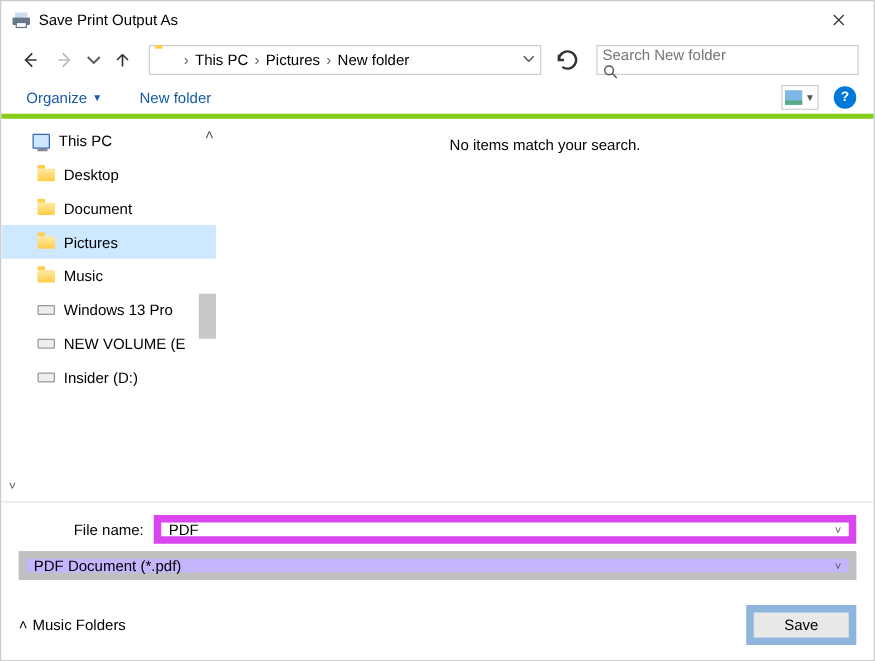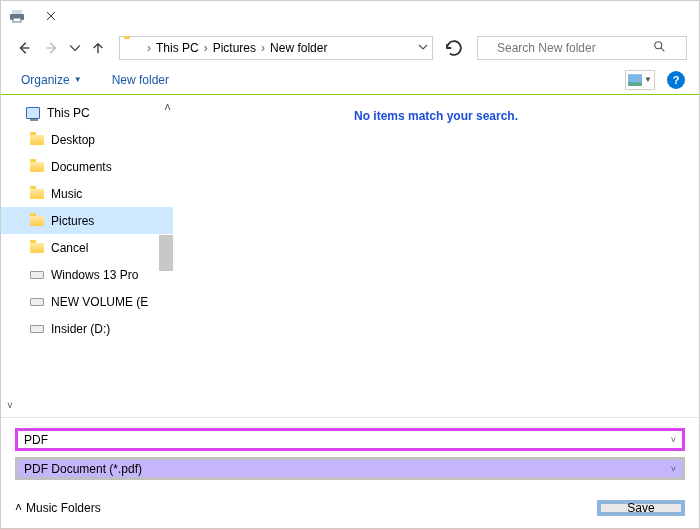--- a/index.html
+++ b/index.html
@@ -17,26 +17,26 @@
   .navbtn { width: 22px; height: 22px; display: flex; align-items: center; justify-content: center; color: #555; cursor: pointer; }
   .navbtn.disabled { color: #bbb; cursor: default; }
   .navbtn svg { width: 14px; height: 14px; }
   .chev-small { width: 12px; }
   .addressbar { flex: 1; display: flex; align-items: center; height: 24px; border: 1px solid #d0d0d0; background: #fff; position: relative; margin-left: 4px; }
   .addressbar .folder-ico { width: 18px; height: 18px; margin: 0 2px 0 4px; }
   .addressbar .sep { color: #666; padding: 0 3px; font-size: 12px; }
   .addressbar .crumb { padding: 0 2px; color: #000; cursor: pointer; }
   .addressbar .drop { position: absolute; right: 4px; color: #555; }
   .refreshbtn { width: 22px; height: 22px; display:flex; align-items:center; justify-content:center; color:#555; cursor:pointer; margin-left:4px;}
-  .searchbox { width: 210px; height: 24px; border: 1px solid #d0d0d0; display: flex; align-items: center; padding: 0 19px; margin-left: 6px; }
+  .searchbox { width: 210px; height: 24px; border: 1px solid #d0d0d0; display: flex; padding: 0 4px; margin-left: 6px; flex-direction: column; }
   .searchbox input { border: none; outline: none; flex: 1; color: #777; background: transparent; font-size:12px; }
   .searchbox .sicon { color: #555; }
 
   
-  .toolbar { height: 30px; border-bottom: 1px solid #84cc16; display: flex; align-items: center; padding: 0 14px 0 20px; color: #1a5aa5; }
+  .toolbar { height: 30px; border-bottom: 4px solid #84cc16; display: flex; align-items: center; padding: 0 14px 0 20px; color: #1a5aa5; }
   .tbtn { display: flex; align-items: center; gap: 4px; cursor: pointer; margin-right: 30px; }
   .tbtn .tdrop { font-size: 8px; }
   .toolbar .spacer { flex:1; }
   .viewbtn { width: 30px; height: 20px; border:1px solid #d0d0d0; display:flex; align-items:center; justify-content:center; gap:2px; color:#555; margin-right:12px;}
   .helpbtn { width:18px; height:18px; border-radius:50%; background:#0078d7; color:#fff; display:flex; align-items:center; justify-content:center; font-weight:bold; font-size:11px; cursor:pointer;}
 
   
   .middle { flex: 1; display: flex; overflow: hidden; position: relative; }
   .tree { width: 172px; overflow: hidden; position: relative; padding-top: 4px; }
   .tree-item { display:flex; align-items:center; height:27px; padding-left:28px; gap:6px; color:#000; cursor:pointer; }
@@ -45,50 +45,51 @@
   .tree-item .tico { width:16px; height:16px; display:flex; align-items:center; justify-content:center; }
   .folderico { background: linear-gradient(#ffe9a6, #ffce47); width:14px; height:10px; border-radius:1px; position:relative; }
   .folderico::before { content:""; position:absolute; top:-3px; left:0; width:6px; height:3px; background:#ffce47; border-radius:1px 1px 0 0;}
   .driveico { width:14px; height:8px; background:#eee; border:1px solid #999; border-radius:1px; }
   .pcico { width:14px; height:12px; border:1px solid #36b; background:#cfe6ff; border-radius:1px; position:relative;}
   .pcico::after{content:"";position:absolute;bottom:-3px;left:3px;width:8px;height:2px;background:#888;}
   .collapse-chev { position:absolute; right:2px; top:6px; color:#555; cursor:pointer; font-size:12px;}
   .tree-expand { position:absolute; left:6px; bottom:6px; color:#555; font-size:10px;}
   .scroll-thumb { position:absolute; right:0; top:140px; width:14px; height:36px; background:#c8c8c8;}
 
-  .filepane { flex:1; padding-top: 14px; text-align: center; color: #1d4ed8; font-weight: bold; }
+  .filepane { flex:1; padding-top: 14px; text-align: center; color: #000000; }
 
   
   .formarea { border-top: 1px solid #e3e3e3; padding: 10px 14px 6px 14px; }
   .formrow { display:flex; align-items:center; margin-bottom:6px; }
   .formrow label { width:108px; text-align:right; padding-right:8px; color:#000; }
-  .combo { flex:1; height:23px; border:3px solid #d946ef; background:#fff; display:flex; align-items:center; padding:0 6px; position:relative; color:#000;}
+  .combo { flex:1; height:23px; border:6px solid #d946ef; background:#fff; display:flex; align-items:center; padding:0 6px; position:relative; color:#000;}
   .combo.gray { background:#c4b5fd; border-color:#c0c0c0; }
   .combo .cdrop { position:absolute; right:6px; color:#555; font-size:9px; }
   .combo input { border:none; outline:none; flex:1; background:transparent; font-size:12px; }
 
   
   .footer { display:flex; align-items:center; padding:8px 14px 12px 14px; }
   .hide-folders { display:flex; align-items:center; gap:4px; color:#000; cursor:pointer; }
   .footer .spacer { flex:1; }
-  .btn { width:88px; height:16px; border:4px solid #ec4899; background:#e9e9e9; display:flex; align-items:center; justify-content:center; cursor:pointer; margin-left:10px; }
+  .btn { width:88px; height:32px; border:6px solid #ec4899; background:#e9e9e9; display:flex; align-items:center; justify-content:center; cursor:pointer; margin-left:10px; }
   .btn.primary { border-color:#8fb5dd; }
 
 </style>
 </head>
 <body>
 
 <div class="titlebar">
   <span class="title-icon">
     <svg viewBox="0 0 16 16">
         <rect x="3" y="2" width="10" height="4" fill="#cde"></rect>
         <rect x="1" y="6" width="14" height="6" rx="1" fill="#678"></rect>
         <rect x="4" y="10" width="8" height="4" fill="#fff" stroke="#678"></rect>
       </svg>
   </span>
+  <span class="title">Save Print Output As</span>
   <div class="close">
     <svg viewBox="0 0 10 10">
         <path d="M1 1 L9 9 M9 1 L1 9" stroke="#333" stroke-width="1"></path>
       </svg>
   </div>
 </div>
 
 <div class="navrow">
   <div class="navbtn">
     <svg viewBox="0 0 16 16">
@@ -178,39 +179,33 @@
         <div class="tree-item">
           <span class="tico">
             <span class="folderico"></span>
           </span>
           <span>Desktop</span>
         </div>
         <div class="tree-item">
           <span class="tico">
             <span class="folderico"></span>
           </span>
-          <span>Documents</span>
+          <span>Document</span>
+        </div>
+        <div class="tree-item selected">
+          <span class="tico">
+            <span class="folderico"></span>
+          </span>
+          <span>Pictures</span>
         </div>
         <div class="tree-item">
           <span class="tico">
             <span class="folderico"></span>
           </span>
           <span>Music</span>
-        </div>
-        <div class="tree-item selected">
-          <span class="tico">
-            <span class="folderico"></span>
-          </span>
-          <span>Pictures</span>
-        </div>
-        <div class="tree-item">
-          <span class="tico">
-            <span class="folderico"></span>
-          </span>
-          <span>Cancel</span>
         </div>
         <div class="tree-item">
           <span class="tico">
             <span class="driveico"></span>
           </span>
           <span>Windows 13 Pro</span>
         </div>
         <div class="tree-item">
           <span class="tico">
             <span class="driveico"></span>
@@ -227,20 +222,21 @@
     <div class="scroll-thumb"></div>
     <span class="tree-expand">˅</span>
   </div>
   <div class="filepane">
     <span>No items match your search.</span>
   </div>
 </div>
 
 <div class="formarea">
   <div class="formrow">
+    <label>File name:</label>
     <div class="combo">
       <input value="PDF" style="">
       <span class="cdrop">˅</span>
     </div>
   </div>
   <div class="formrow">
     <div class="combo gray">
       <span>PDF Document (*.pdf)</span>
       <span class="cdrop">˅</span>
     </div>

